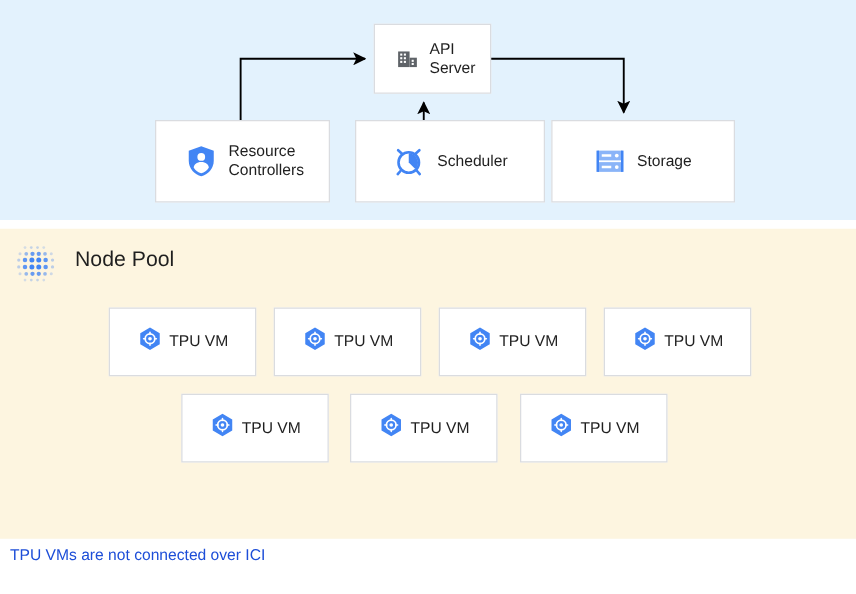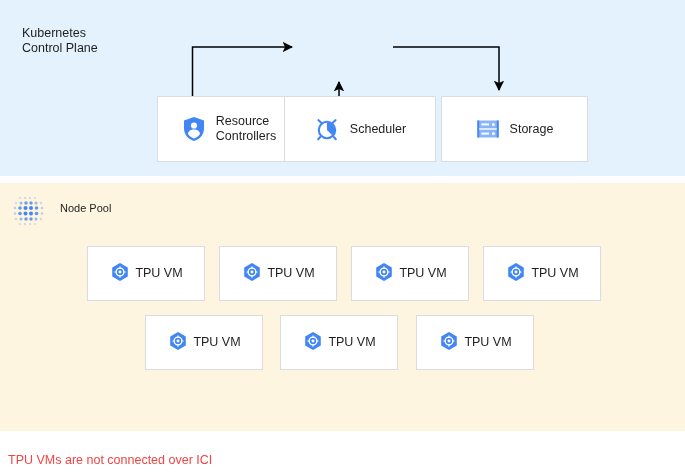--- a/index.html
+++ b/index.html
@@ -48,21 +48,21 @@
     color: #1f1f1f;
     white-space: pre-line;
   }
   #control-plane-title {
     left: 22px;
     top: 26px;
   }
   #node-pool-title {
     left: 60px;
     top: 200px;
-    font-size: 11px;
+    font-size: 17px;
     line-height: 16px;
   }
 
   
   #node-pool-icon {
     position: absolute;
     left: 11px;
     top: 193px;
     width: 38px;
     height: 38px;
@@ -102,21 +102,20 @@
     gap: 8px;
     padding-left: 4px;
   }
   #box-resource-controllers {
     left: 124px;
     top: 96px;
     width: 140px;
     height: 66px;
     gap: 10px;
     padding-left: 4px;
-    margin-left: 33px;
   }
   #box-scheduler {
     left: 284px;
     top: 96px;
     width: 152px;
     height: 66px;
     gap: 10px;
   }
   #box-storage {
     left: 441px;
@@ -153,36 +152,52 @@
     top: 0;
     width: 685px;
     height: 475px;
     pointer-events: none;
   }
 
   
   #caption {
     position: absolute;
     left: 8px;
-    top: 452px;
+    top: 436px;
     font-size: 12.5px;
     line-height: 16px;
-    color: #ef4444;
+    color: #1d4ed8;
   }
 </style>
 </head>
 <body>
 
 <div id="canvas">
 
   <div class="panel" id="control-plane-panel"></div>
 
-  <div class="panel-title" id="control-plane-title">Kubernetes
-Control Plane</div>
-
+
+  <div class="node-box" id="box-api-server">
+    <span class="icon-slot">
+      <svg width="20" height="20" viewBox="0 0 24 24" aria-hidden="true">
+        <rect x="3" y="5" width="11" height="15" fill="#5f6368"></rect>
+        <rect x="14" y="11" width="7" height="9" fill="#5f6368"></rect>
+        <rect x="5" y="7" width="2" height="2" fill="#ffffff"></rect>
+        <rect x="8.5" y="7" width="2" height="2" fill="#ffffff"></rect>
+        <rect x="5" y="10.5" width="2" height="2" fill="#ffffff"></rect>
+        <rect x="8.5" y="10.5" width="2" height="2" fill="#ffffff"></rect>
+        <rect x="5" y="14" width="2" height="2" fill="#ffffff"></rect>
+        <rect x="8.5" y="14" width="2" height="2" fill="#ffffff"></rect>
+        <rect x="16" y="13" width="2" height="2" fill="#ffffff"></rect>
+        <rect x="16" y="16" width="2" height="2" fill="#ffffff"></rect>
+      </svg>
+    </span>
+    <span class="node-label">API
+Server</span>
+  </div>
 
   <div class="node-box" id="box-resource-controllers">
     <span class="icon-slot">
       <svg width="24" height="26" viewBox="0 0 24 26" aria-hidden="true">
         <path d="M12 1 L22 4.5 V12.5 C22 19 17.2 23.6 12 25 C6.8 23.6 2 19 2 12.5 V4.5 Z" fill="#4285f4"></path>
         <circle cx="12" cy="9.5" r="3.1" fill="#ffffff"></circle>
         <path d="M12 13.6 C8.4 13.6 6 15.6 6 18.1 C7.4 20.3 9.5 21.8 12 22.6 C14.5 21.8 16.6 20.3 18 18.1 C18 15.6 15.6 13.6 12 13.6 Z" fill="#ffffff"></path>
       </svg>
     </span>
     <span class="node-label">Resource

